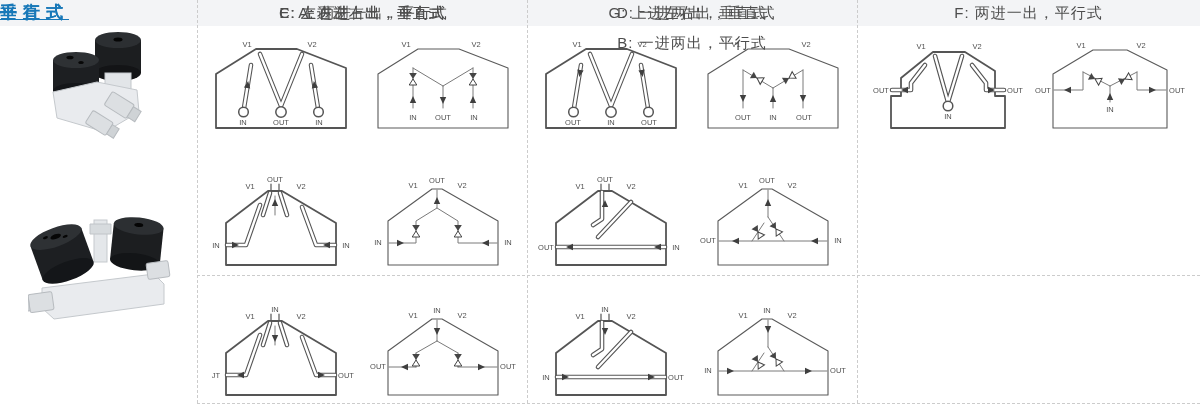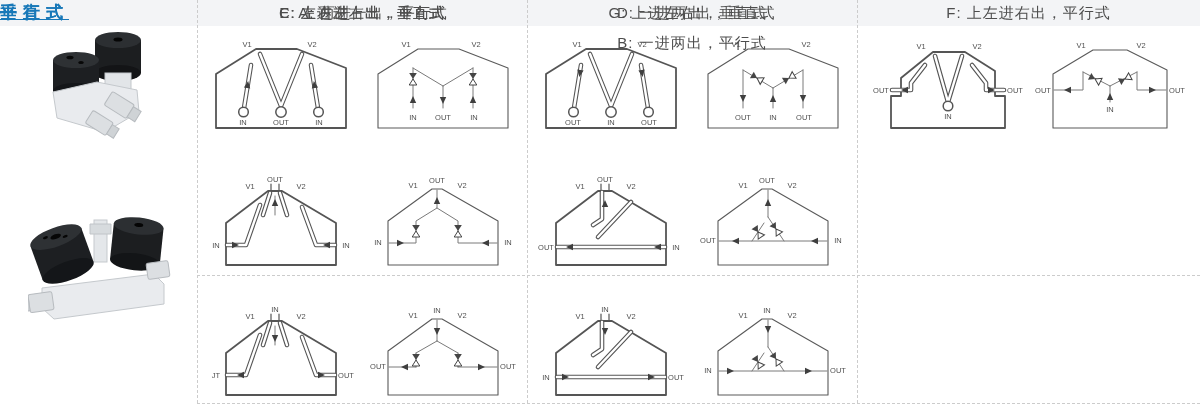--- a/index.html
+++ b/index.html
@@ -23,21 +23,21 @@
 
   <div class="band" style="left:0;top:2;width:1200px;height:26px;"></div>
   <div class="band" style="left:0;top:146;width:1200px;height:26px;"></div>
   <div class="band" style="left:197px;top:277;width:660px;height:26px;"></div>
 
   <div class="legend" style="left:0;top:2;width:197px;">平行式</div>
   <div class="legend" style="left:0;top:146;width:197px;text-decoration:underline;">垂直式</div>
 
   <div class="cell-title" style="left:208px;top:2;width:330px;">A: 两进一出，平行式</div>
   <div class="cell-title" style="left:527px;top:2;width:330px;margin-top:30px;">B: 一进两出，平行式</div>
-  <div class="cell-title" style="left:857px;top:2;width:343px;">F: 上左进右出，平行式</div>
+  <div class="cell-title" style="left:857px;top:2;width:343px;">F: 两进一出，平行式</div>
   <div class="cell-title" style="left:197px;top:146;width:330px;">C: 左右进上出，垂直式</div>
   <div class="cell-title" style="left:527px;top:146;width:330px;">D: 一进两出，垂直式</div>
   <div class="cell-title" style="left:197px;top:277;width:330px;">E: 上进左右出，垂直式</div>
   <div class="cell-title" style="left:527px;top:277;width:330px;">G: 上进左右出，垂直式</div>
 
   <div class="vdash" style="left:197px;top:0;height:403px;"></div>
   <div class="vdash" style="left:527px;top:0;height:403px;"></div>
   <div class="vdash" style="left:857px;top:0;height:403px;"></div>
   <div class="hdash" style="left:197px;top:275px;width:1003px;"></div>
   <div class="hdash" style="left:197px;top:403px;width:1003px;"></div>

